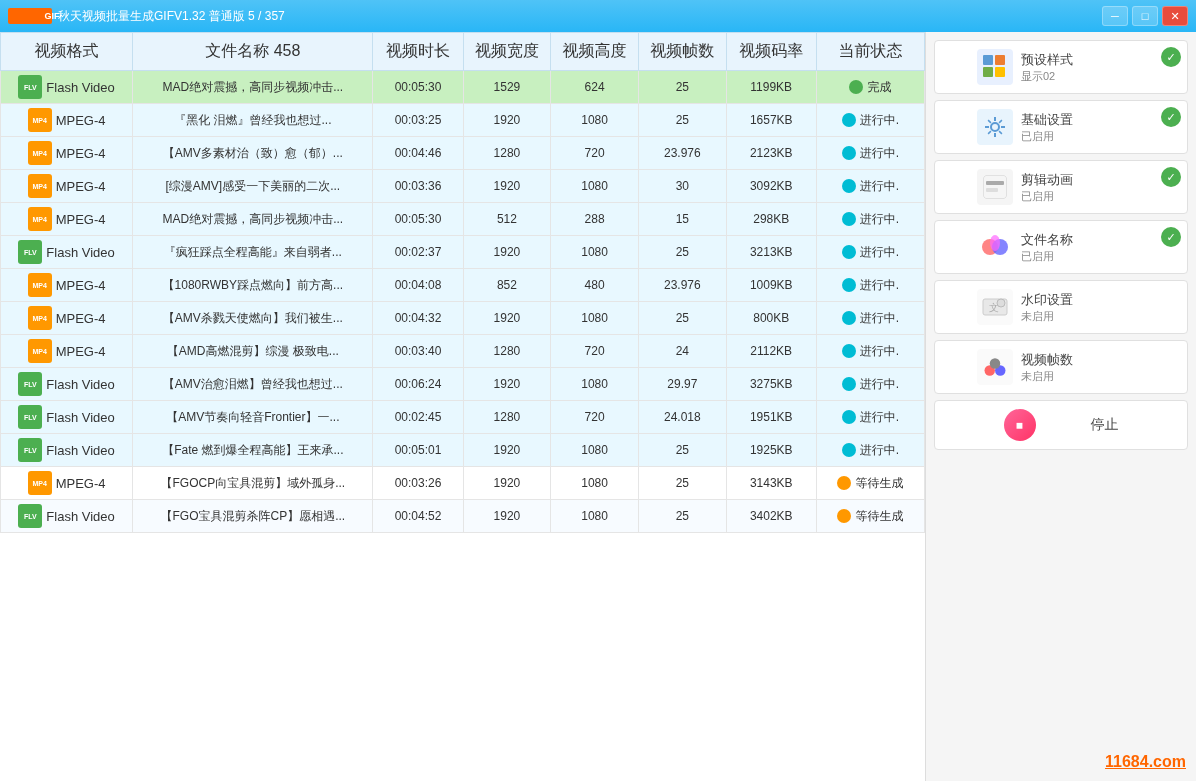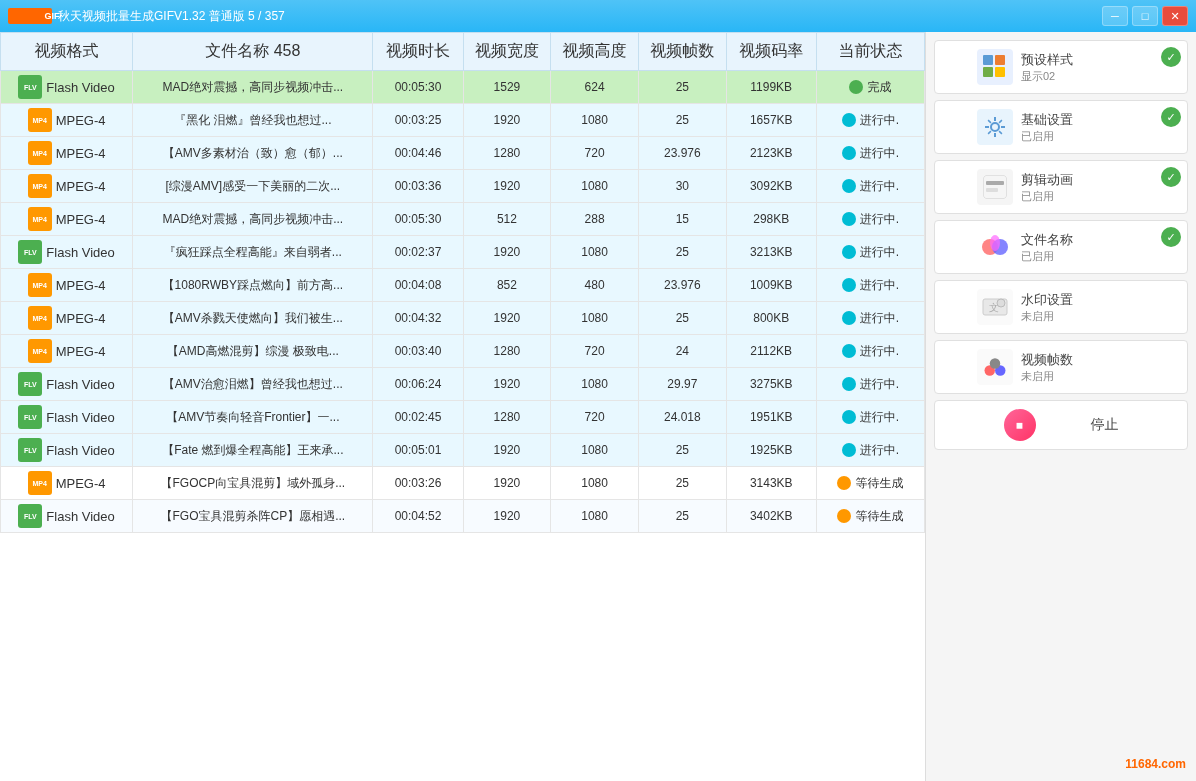--- a/index.html
+++ b/index.html
@@ -305,24 +305,25 @@
       font-size: 14px;
       color: #444;
       margin-left: 47px;
     }
 
     
     .watermark {
       position: fixed;
       bottom: 10px;
       right: 10px;
-      font-size: 12px;
+      font-size: 16px;
       font-weight: bold;
       color: #ff6600;
       z-index: 100;
+      text-decoration: underline;
     }
 
     
     col.col-format { width: 110px; }
     col.col-name { width: 200px; }
     col.col-duration { width: 75px; }
     col.col-width { width: 70px; }
     col.col-height { width: 70px; }
     col.col-fps { width: 70px; }
     col.col-bitrate { width: 75px; }

